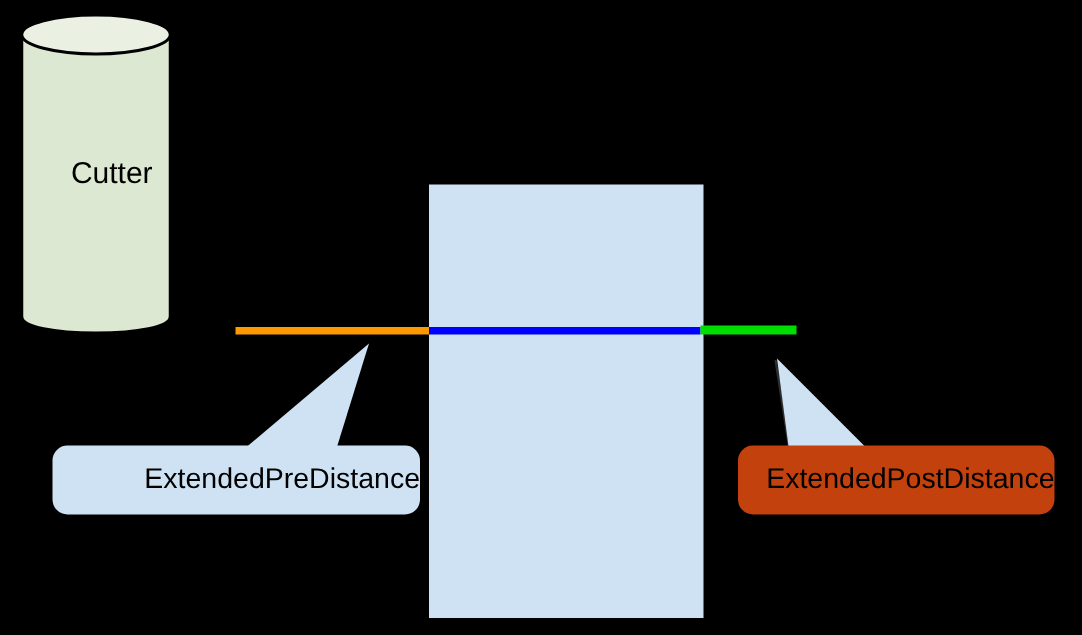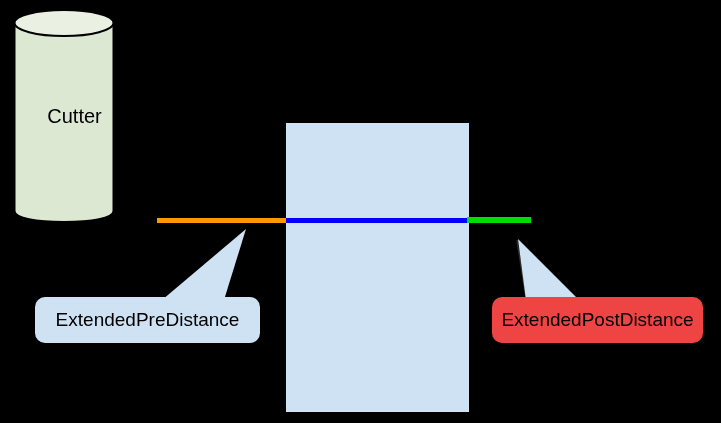--- a/index.html
+++ b/index.html
@@ -52,21 +52,21 @@
     position: absolute;
     height: 46px;
     border-radius: 10px;
     display: flex;
     align-items: center;
     justify-content: center;
     font-size: 19px;
     color: #000;
     z-index: 5;
   }
-  .callout-pre  { left: 35px;  top: 297px; width: 225px; }
+  .callout-pre  { left: 35px;  top: 297px; width: 245px; justify-content: flex-end; }
   .callout-post { left: 492px; top: 297px; width: 211px; }
 </style>
 </head>
 <body>
 
 <div class="canvas">
 
   <svg class="svg-layer" viewBox="0 0 721 423">
 
     <g transform="translate(13,9)">
@@ -83,17 +83,17 @@
 
   <div class="seg seg-pre" style="background-color: rgb(255, 153, 0);"></div>
   <div class="seg seg-cut" style="background-color: rgb(0, 0, 255);"></div>
   <div class="seg seg-post" style="background-color: rgb(0, 221, 0);"></div>
 
   <div class="cutter-label">Cutter</div>
 
   <div class="callout-box callout-pre" style="background-color: rgb(207, 226, 243);">
     <span>ExtendedPreDistance</span>
   </div>
-  <div class="callout-box callout-post" style="background-color: #ef4444;">
+  <div class="callout-box callout-post" style="background-color: #c2410c; justify-content: flex-end;">
     <span>ExtendedPostDistance</span>
   </div>
 
 </div>
 
 </body></html>

